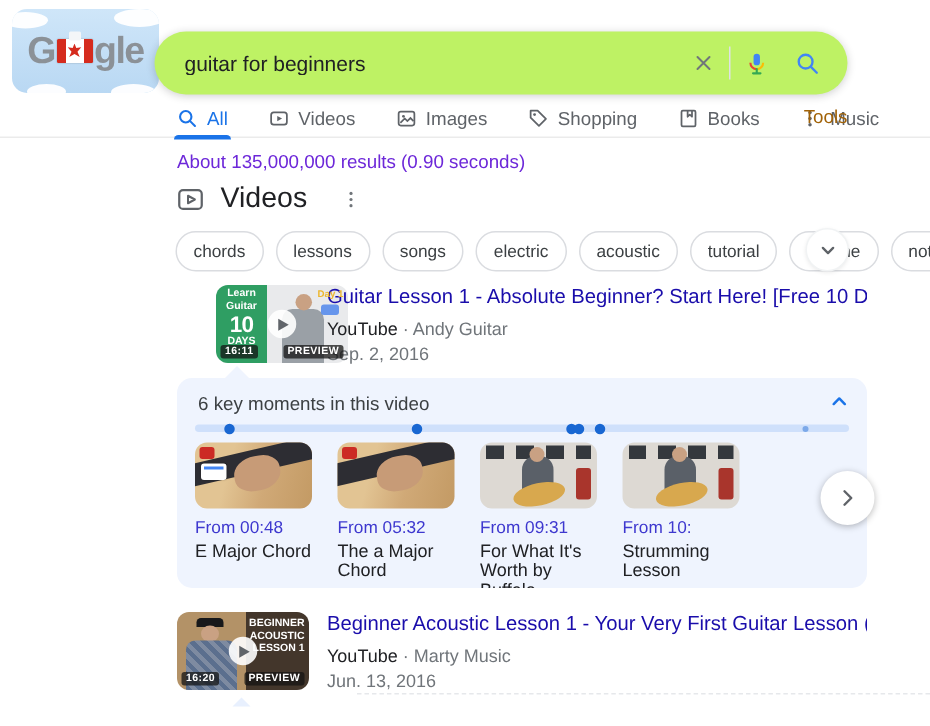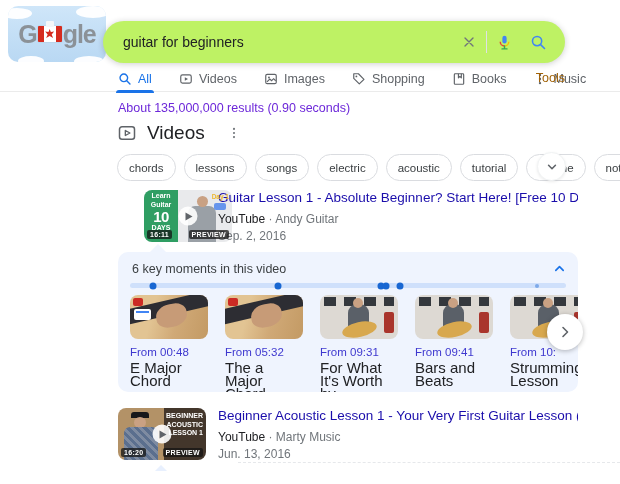--- a/index.html
+++ b/index.html
@@ -114,21 +114,21 @@
   .km-minicard::before { content:""; display:block; margin:2px; height:2px; background:#4285f4; }
   .km-b { background:#ddd9d3; }
   .km-b::before { content:""; position:absolute; left:4px; top:2px; right:4px; height:9px;
     background:repeating-linear-gradient(90deg,#34383d 0 12px,transparent 12px 20px); }
   .km-b::after { content:""; position:absolute; left:28px; top:9px; width:21px; height:30px; background:#5a6068; border-radius:9px 9px 0 0; }
   .km-bhead { position:absolute; left:33px; top:3px; width:10px; height:10px; background:#c9a183; border-radius:50%; z-index:2; }
   .km-guitar { position:absolute; left:22px; top:27px; width:35px; height:15px; background:#d8a84e; border-radius:50%;
     transform:rotate(-12deg); z-index:2; }
   .km-red { position:absolute; right:4px; top:17px; width:10px; height:21px; background:#a9352c; border-radius:2px; }
   .km-time { margin-top:7px; font-size:11.5px; color:#3e38cf; }
-  .km-label { margin-top:3px; font-size:15px; line-height:13px; color:#202124; }
+  .km-label { margin-top:3px; font-size:12px; line-height:13px; color:#202124; }
   .next-arrow { position:absolute; left:547px; top:314px; width:36px; height:36px; border-radius:50%; background:#fff;
     box-shadow:0 1px 5px rgba(0,0,0,.28); display:flex; align-items:center; justify-content:center; cursor:pointer; z-index:5; }
 
   
   .bottom-rule { position:absolute; left:238px; right:0; top:462px; border-top:1px dashed #e6e8eb; }
   .pointer2 { position:absolute; left:155px; top:465px; width:0; height:0;
     border-left:6px solid transparent; border-right:6px solid transparent; border-bottom:6px solid #e8f0fe; }
 </style>
 </head>
 <body>
@@ -320,29 +320,20 @@
         </div>
         <div class="km-time">From 09:31</div>
         <div class="km-label">For What It's Worth by Buffalo…</div>
       </div>
       <div class="km-card">
         <div class="km-thumb km-b">
           <span class="km-bhead"></span>
           <span class="km-guitar"></span>
           <span class="km-red"></span>
         </div>
-        <div class="km-time">From 09:41</div>
-        <div class="km-label">Bars and Beats</div>
-      </div>
-      <div class="km-card">
-        <div class="km-thumb km-b">
-          <span class="km-bhead"></span>
-          <span class="km-guitar"></span>
-          <span class="km-red"></span>
-        </div>
         <div class="km-time">From 10:</div>
         <div class="km-label">Strumming Lesson</div>
       </div>
     </div>
   </div>
   <div class="next-arrow">
     <svg width="14" height="14" viewBox="0 0 14 14">
         <path d="M5 2.5l4.5 4.5L5 11.5" fill="none" stroke="#5f6368" stroke-width="1.6" stroke-linecap="round" stroke-linejoin="round"></path>
       </svg>
   </div>

